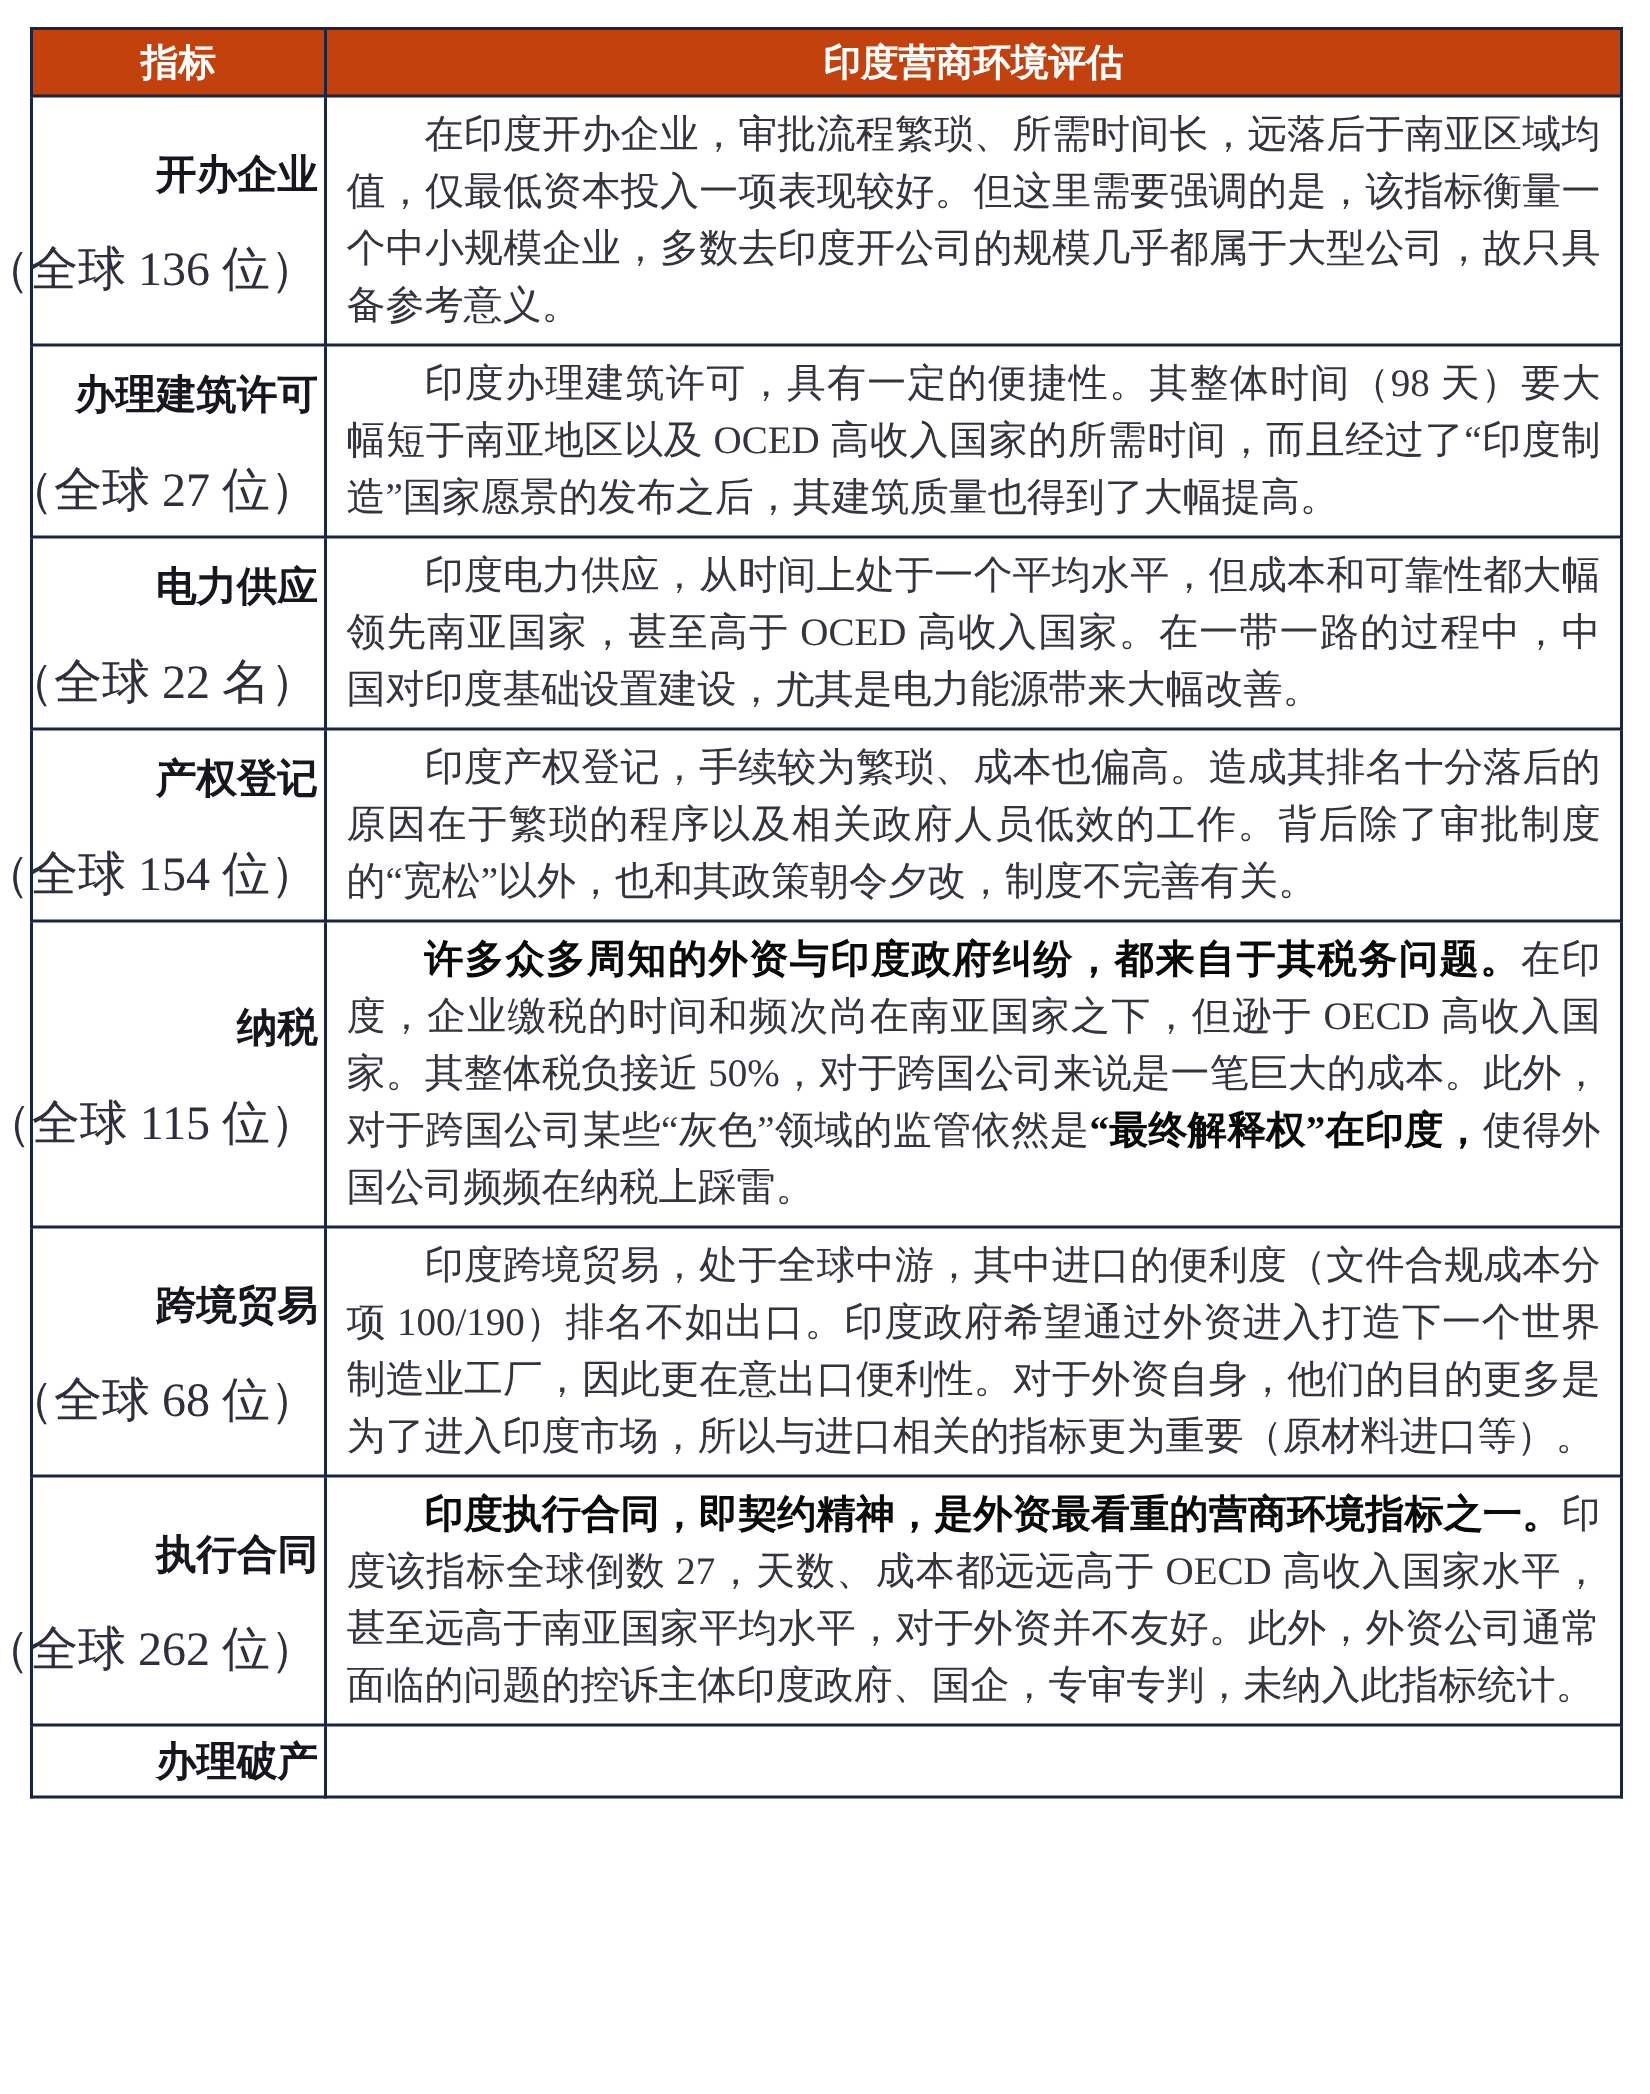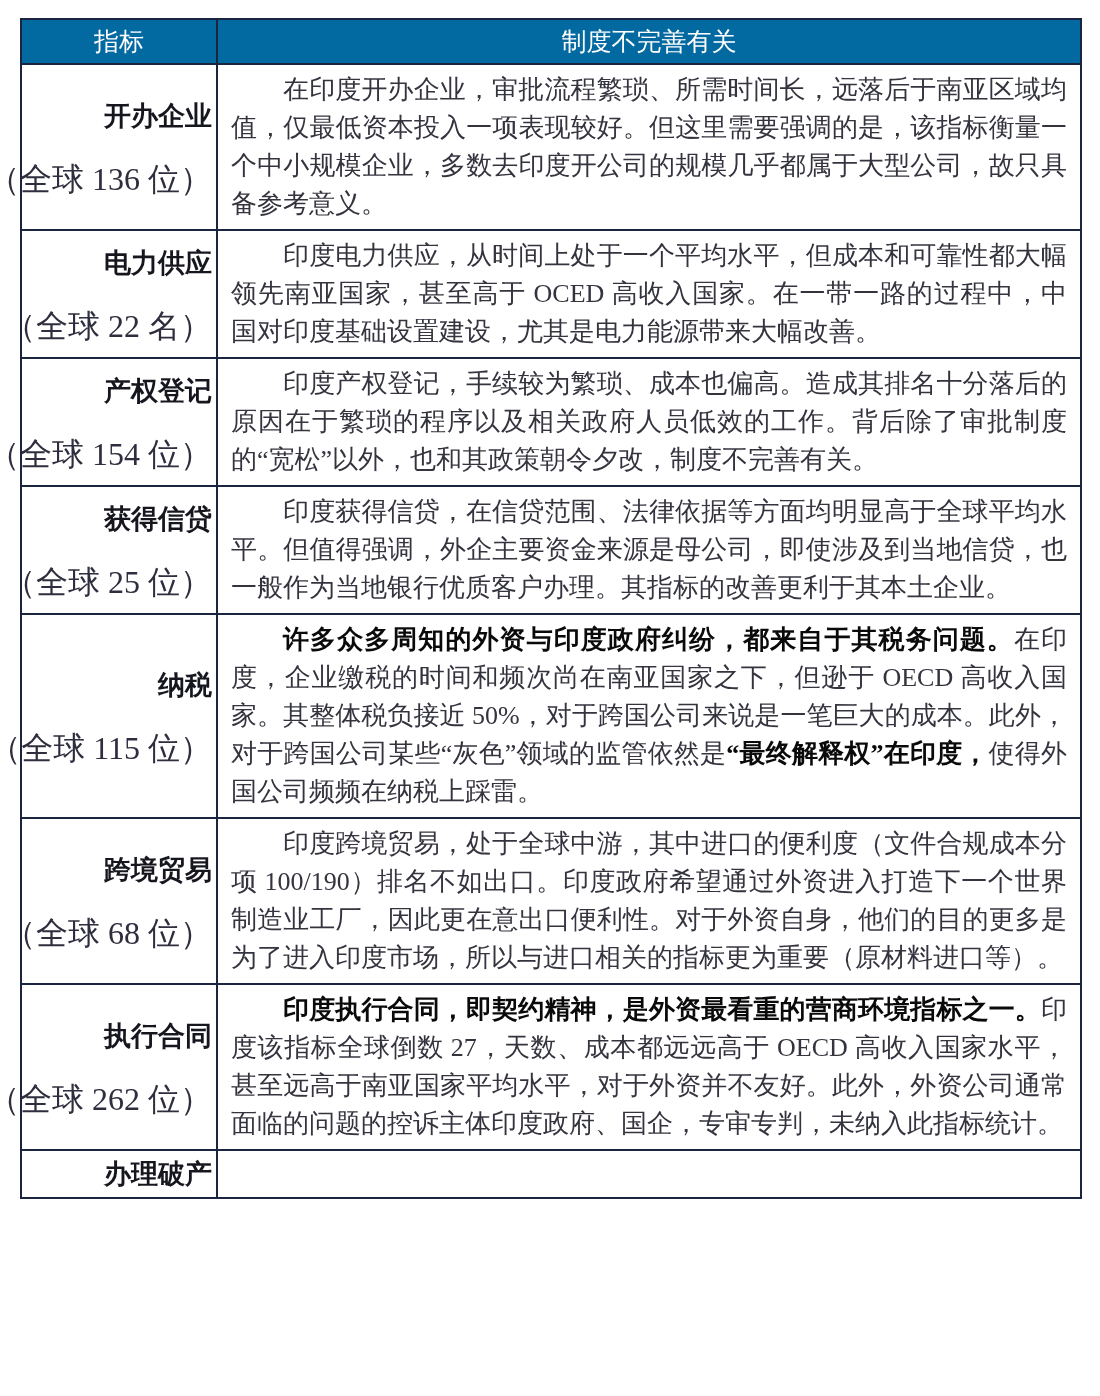--- a/index.html
+++ b/index.html
@@ -23,23 +23,23 @@
     width: 1060px;
     border-collapse: collapse;
     table-layout: fixed;
   }
   table.doc-table col.c1 { width: 196px; }
   table.doc-table col.c2 { width: 864px; }
   table.doc-table th, table.doc-table td {
     border: 2px solid #1b2540;
   }
   th.hdr {
-    background: #0369a1;
+    background: #c2410c;
     color: #ffffff;
-    font-weight: normal;
+    font-weight: bold;
     font-size: 25px;
     padding: 5px 2px;
     text-align: center;
     border-bottom: 3px solid #142038;
   }
   td.indicator-cell {
     text-align: center;
     vertical-align: middle;
     padding: 8px 4px;
     background: #ffffff;
@@ -90,36 +90,47 @@
 
 <div class="page">
   <table class="doc-table">
     <colgroup>
       <col class="c1">
       <col class="c2">
     </colgroup>
     <thead>
       <tr>
         <th class="hdr">指标</th>
-        <th class="hdr">制度不完善有关</th>
+        <th class="hdr">印度营商环境评估</th>
       </tr>
     </thead>
     <tbody>
   <tr>
     <td class="indicator-cell">
       <div class="ind-wrap">
         <span class="ind-name">开办企业</span>
         <span class="ind-rank">（全球 136 位）</span>
       </div>
     </td>
     <td class="assessment-cell">
       <p class="assessment-text"><span>在印度开办企业，审批流程繁琐、所需时间长，远落后于南亚区域均值，仅最低资本投入一项表现较好。但这里需要强调的是，该指标衡量一个中小规模企业，多数去印度开公司的规模几乎都属于大型公司，故只具备参考意义。</span></p>
     </td>
   </tr>
 
+  <tr>
+    <td class="indicator-cell">
+      <div class="ind-wrap">
+        <span class="ind-name">办理建筑许可</span>
+        <span class="ind-rank">（全球 27 位）</span>
+      </div>
+    </td>
+    <td class="assessment-cell">
+      <p class="assessment-text"><span>印度办理建筑许可，具有一定的便捷性。其整体时间（98 天）要大幅短于南亚地区以及 OCED 高收入国家的所需时间，而且经过了“印度制造”国家愿景的发布之后，其建筑质量也得到了大幅提高。</span></p>
+    </td>
+  </tr>
 
   <tr>
     <td class="indicator-cell">
       <div class="ind-wrap">
         <span class="ind-name">电力供应</span>
         <span class="ind-rank">（全球 22 名）</span>
       </div>
     </td>
     <td class="assessment-cell">
       <p class="assessment-text"><span>印度电力供应，从时间上处于一个平均水平，但成本和可靠性都大幅领先南亚国家，甚至高于 OCED 高收入国家。在一带一路的过程中，中国对印度基础设置建设，尤其是电力能源带来大幅改善。</span></p>
@@ -131,31 +142,20 @@
       <div class="ind-wrap">
         <span class="ind-name">产权登记</span>
         <span class="ind-rank">（全球 154 位）</span>
       </div>
     </td>
     <td class="assessment-cell">
       <p class="assessment-text"><span>印度产权登记，手续较为繁琐、成本也偏高。造成其排名十分落后的原因在于繁琐的程序以及相关政府人员低效的工作。背后除了审批制度的“宽松”以外，也和其政策朝令夕改，制度不完善有关。</span></p>
     </td>
   </tr>
 
-  <tr>
-    <td class="indicator-cell">
-      <div class="ind-wrap">
-        <span class="ind-name">获得信贷</span>
-        <span class="ind-rank">（全球 25 位）</span>
-      </div>
-    </td>
-    <td class="assessment-cell">
-      <p class="assessment-text"><span>印度获得信贷，在信贷范围、法律依据等方面均明显高于全球平均水平。但值得强调，外企主要资金来源是母公司，即使涉及到当地信贷，也一般作为当地银行优质客户办理。其指标的改善更利于其本土企业。</span></p>
-    </td>
-  </tr>
 
 
   <tr>
     <td class="indicator-cell">
       <div class="ind-wrap">
         <span class="ind-name">纳税</span>
         <span class="ind-rank">（全球 115 位）</span>
       </div>
     </td>
     <td class="assessment-cell">

